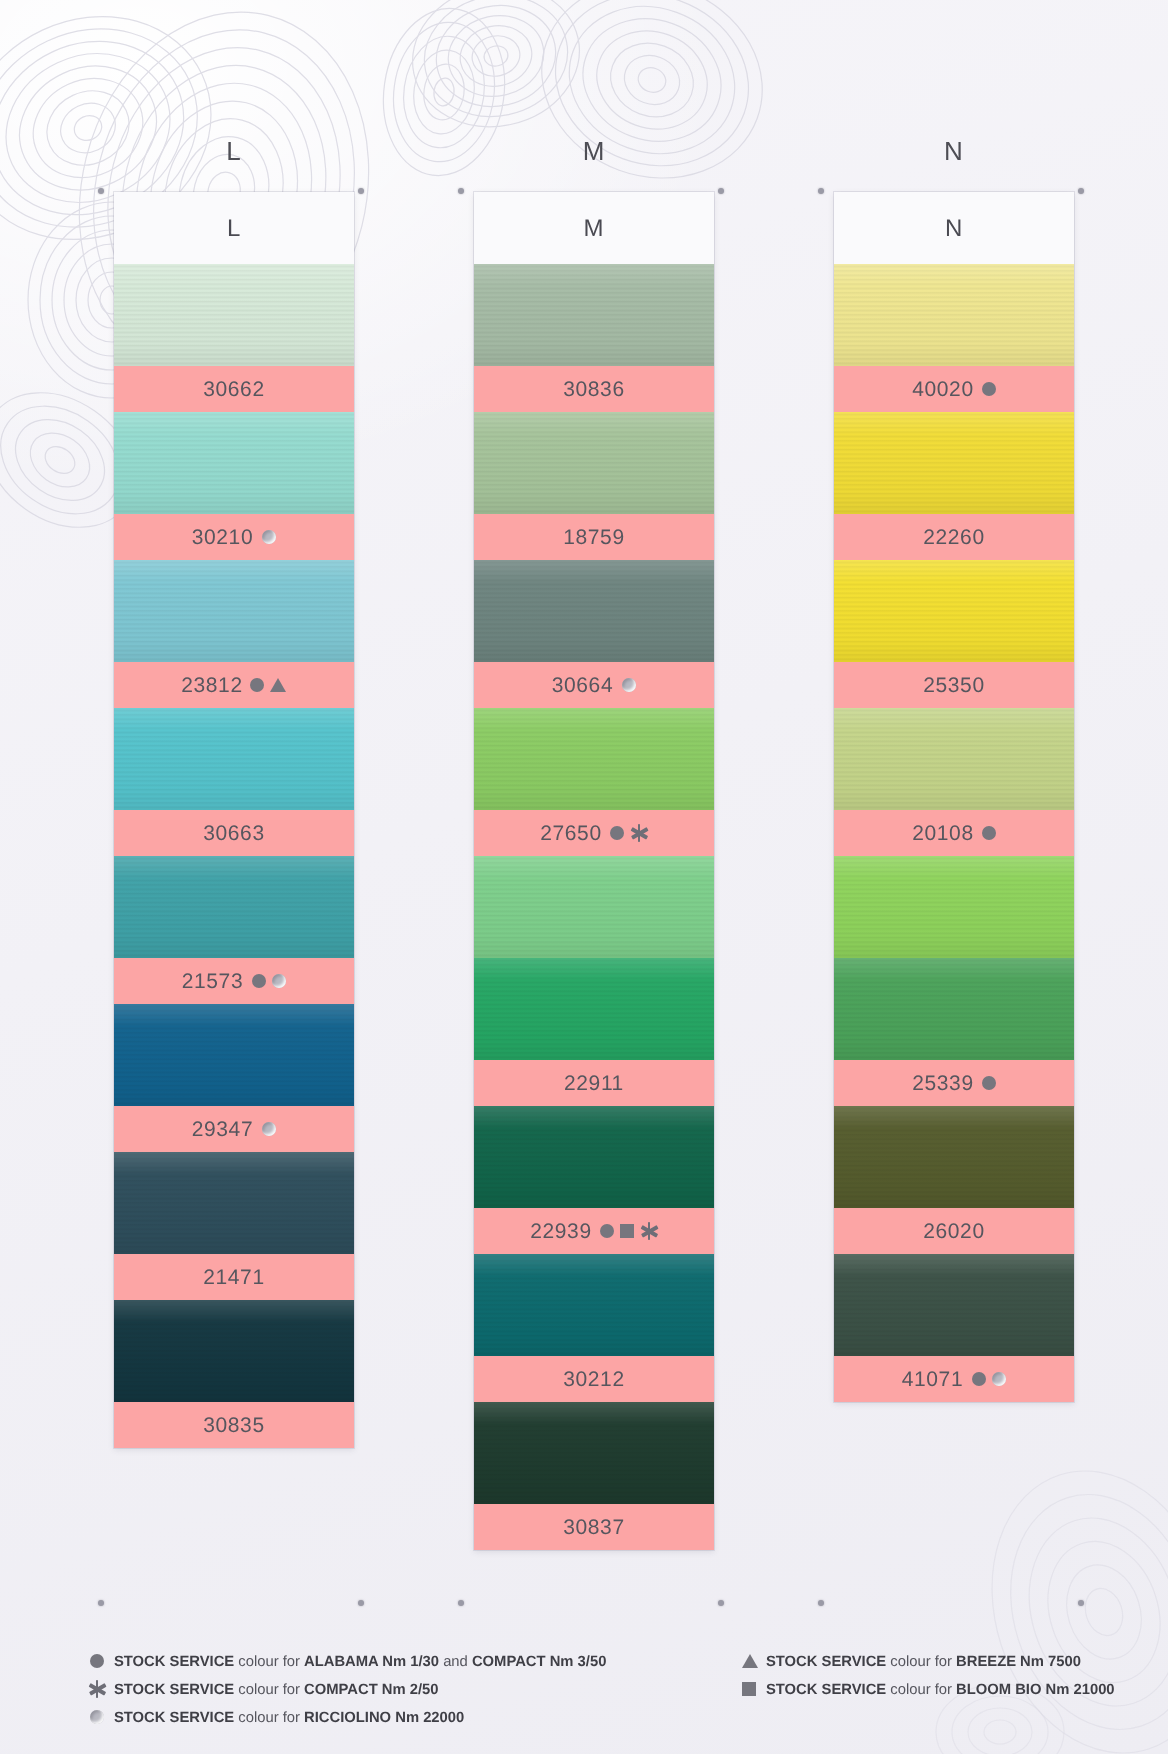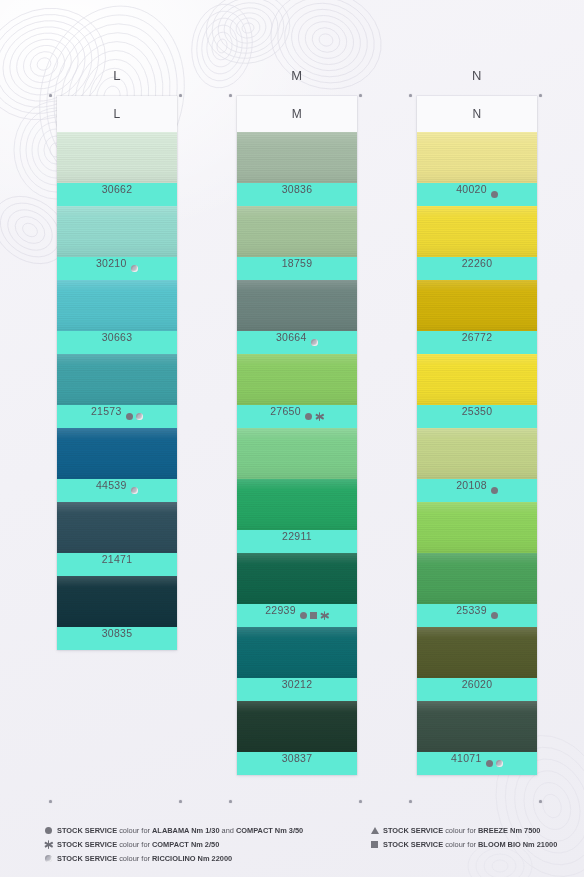--- a/index.html
+++ b/index.html
@@ -106,22 +106,23 @@
     inset: 0;
     background: linear-gradient(to bottom,
       rgba(255,255,255,0.16) 0%,
       rgba(255,255,255,0.02) 22%,
       rgba(0,0,0,0.02) 78%,
       rgba(0,0,0,0.07) 100%);
     z-index: 1;
   }
   .code-bar {
     height: 23px;
-    background: #5eead4;
+    background: #fca5a5;
     display: flex;
+    align-items: center;
     justify-content: center;
     gap: 4px;
     font-size: 10.5px;
     color: #56565e;
     letter-spacing: 0.3px;
   }
   .code-bar .code-text { white-space: nowrap; }
   .sym-row { display: inline-flex; align-items: center; gap: 3px; }
 
   
@@ -330,39 +331,49 @@
         <div class="swatch-wrap">
           <div class="swatch" style="background: rgb(149, 220, 208);"></div>
           <div class="code-bar">
             <span class="code-text">30210</span>
             <span class="sym-row">
               <span class="sym sym-circle-light"></span>
             </span>
           </div>
         </div>
         <div class="swatch-wrap">
+          <div class="swatch" style="background: rgb(127, 200, 212);"></div>
+          <div class="code-bar">
+            <span class="code-text">23812</span>
+            <span class="sym-row">
+              <span class="sym sym-circle"></span>
+              <span class="sym sym-triangle"></span>
+            </span>
+          </div>
+        </div>
+        <div class="swatch-wrap">
           <div class="swatch" style="background: rgb(85, 196, 205);"></div>
           <div class="code-bar">
             <span class="code-text">30663</span>
           </div>
         </div>
         <div class="swatch-wrap">
           <div class="swatch" style="background: rgb(63, 162, 168);"></div>
           <div class="code-bar">
             <span class="code-text">21573</span>
             <span class="sym-row">
               <span class="sym sym-circle"></span>
               <span class="sym sym-circle-light"></span>
             </span>
           </div>
         </div>
         <div class="swatch-wrap">
           <div class="swatch" style="background: rgb(17, 98, 142);"></div>
           <div class="code-bar">
-            <span class="code-text">44539</span>
+            <span class="code-text">29347</span>
             <span class="sym-row">
               <span class="sym sym-circle-light"></span>
             </span>
           </div>
         </div>
         <div class="swatch-wrap">
           <div class="swatch" style="background: rgb(46, 78, 92);"></div>
           <div class="code-bar">
             <span class="code-text">21471</span>
           </div>
@@ -468,26 +479,20 @@
             <span class="code-text">40020</span>
             <span class="sym-row">
               <span class="sym sym-circle"></span>
             </span>
           </div>
         </div>
         <div class="swatch-wrap">
           <div class="swatch" style="background: rgb(242, 221, 54);"></div>
           <div class="code-bar">
             <span class="code-text">22260</span>
-          </div>
-        </div>
-        <div class="swatch-wrap">
-          <div class="swatch" style="background: rgb(212, 180, 9);"></div>
-          <div class="code-bar">
-            <span class="code-text">26772</span>
           </div>
         </div>
         <div class="swatch-wrap">
           <div class="swatch" style="background: rgb(244, 224, 48);"></div>
           <div class="code-bar">
             <span class="code-text">25350</span>
           </div>
         </div>
         <div class="swatch-wrap">
           <div class="swatch" style="background: rgb(197, 213, 138);"></div>

